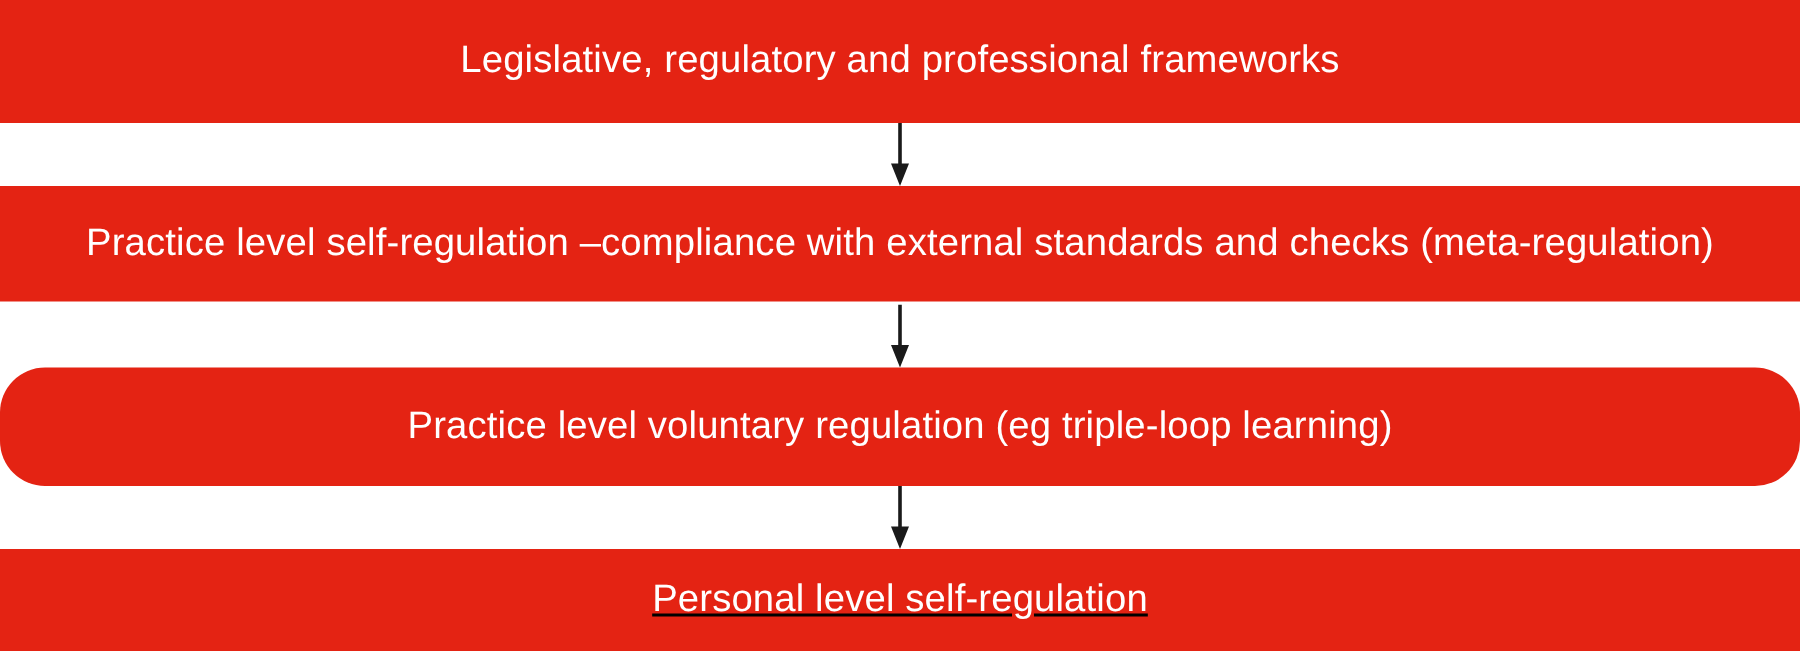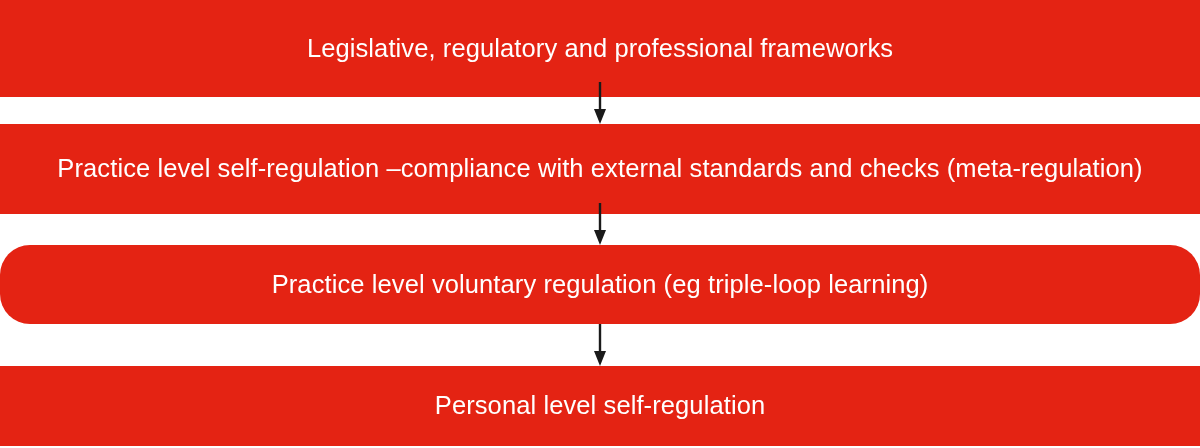--- a/index.html
+++ b/index.html
@@ -37,24 +37,24 @@
     font-family: "Liberation Sans", sans-serif;
     font-size: 25.5px;
     font-weight: 400;
     line-height: 1.15;
     letter-spacing: 0.1px;
     white-space: nowrap;
     text-align: center;
   }
 
   
-  .band-1 { top: 0px;   height: 97px; }
-  .band-2 { top: 124px; height: 90px; }
+  .band-1 { top: 0px;   height: 82px; }
+  .band-2 { top: 124px; height: 77px; }
   .band-3 { top: 245px; height: 79px; border-radius: 30px; }
-  .band-4 { top: 366px; height: 80px; }
+  .band-4 { top: 366px; height: 68px; text-decoration: underline; }
 
   
   .connector {
     position: absolute;
     left: 0;
     width: 1200px;
     height: 42px;
     pointer-events: none;
   }
   .connector-1 { top: 82px; }

